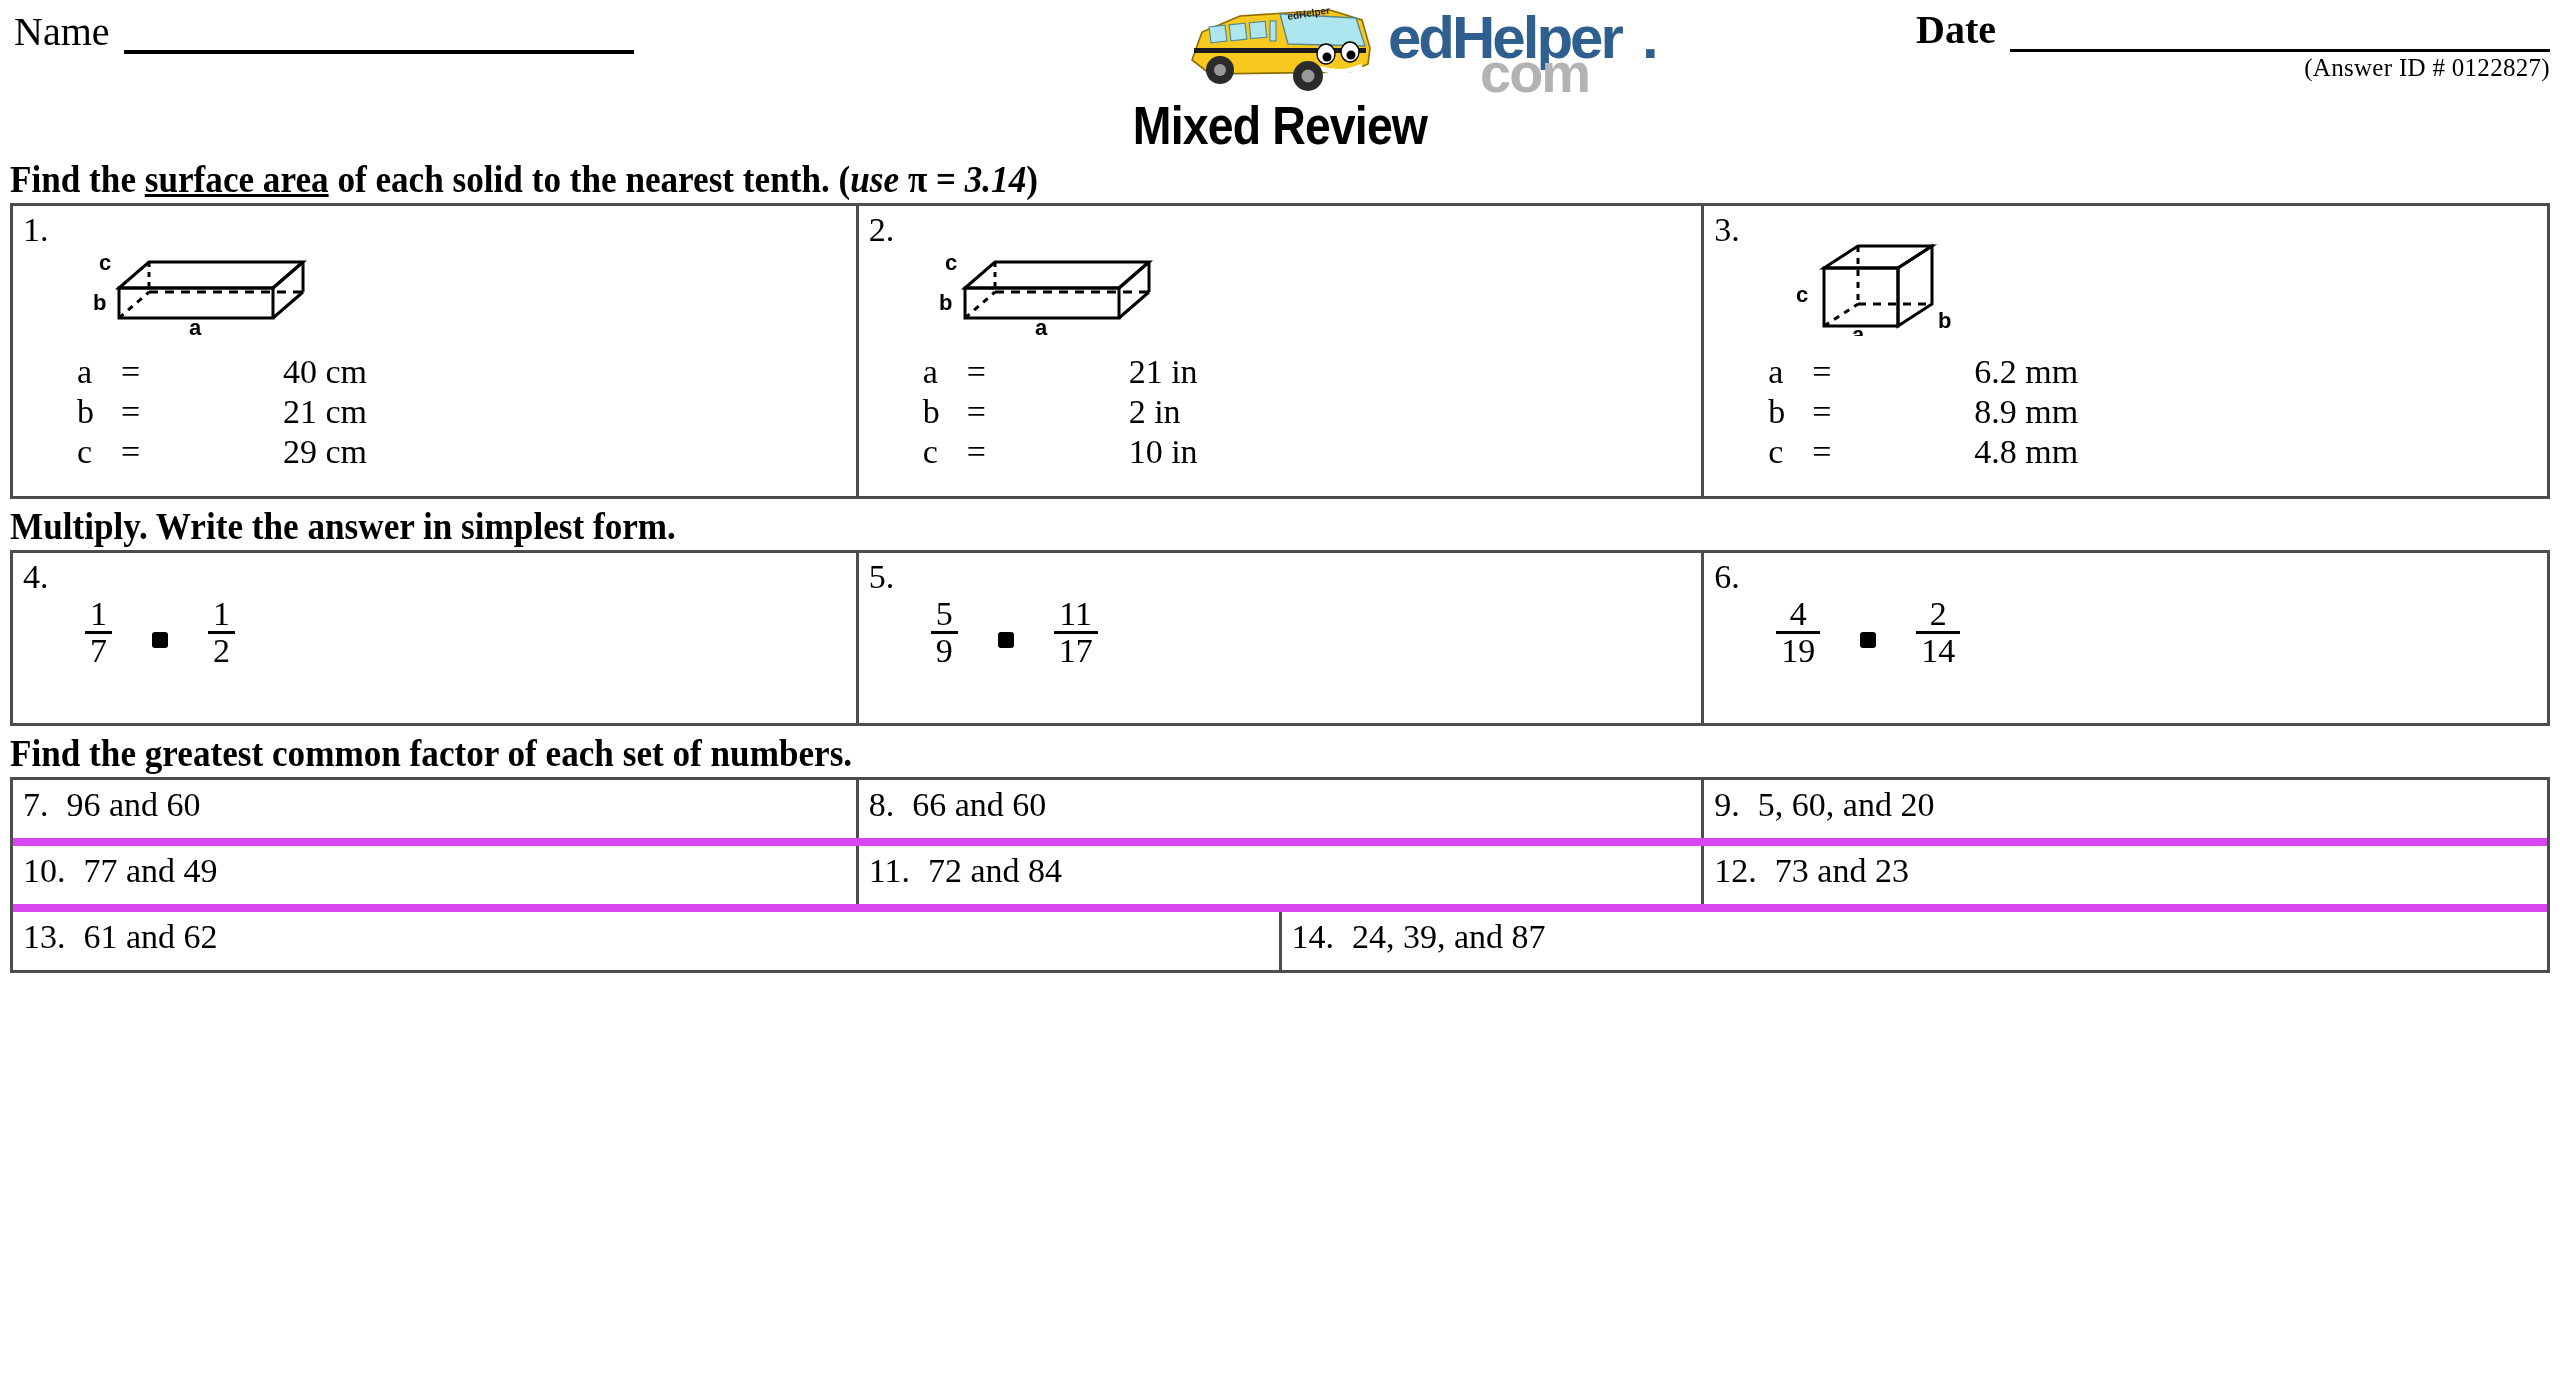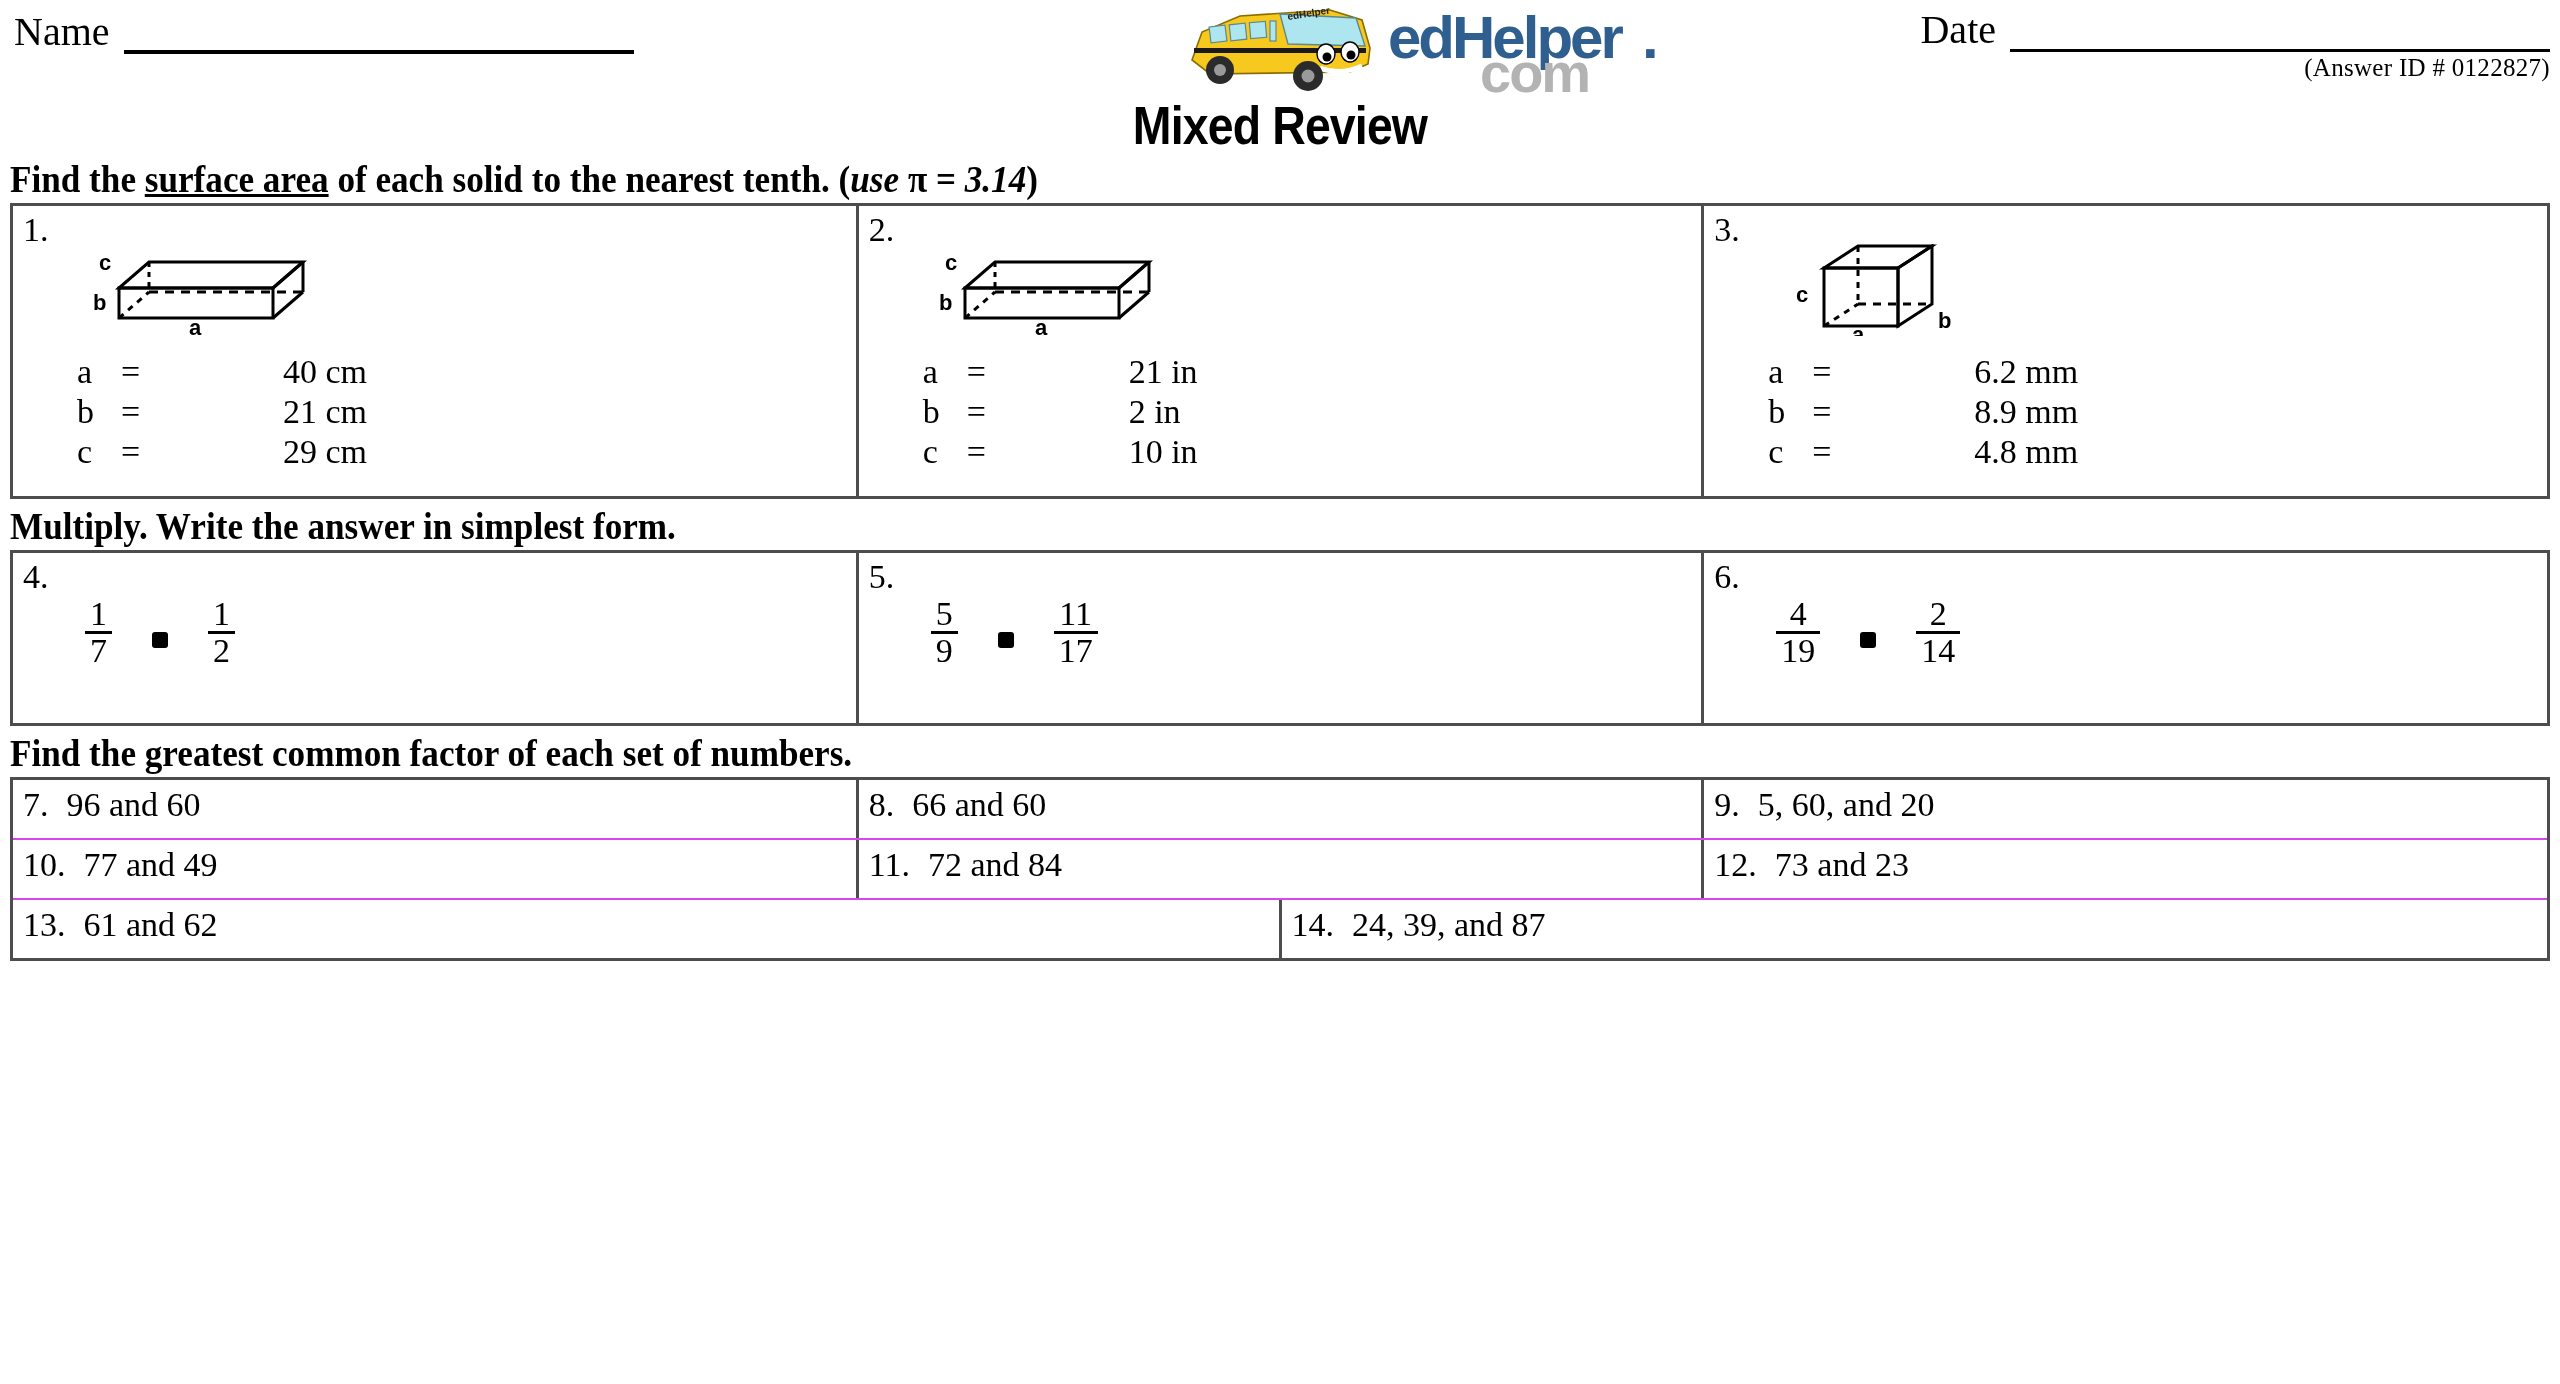--- a/index.html
+++ b/index.html
@@ -46,20 +46,21 @@
   }
   .date-block {
     position: absolute;
     right: 10px;
     top: 8px;
     text-align: right;
   }
   .date-row {
     display: flex;
     align-items: flex-end;
+    font-weight: bold;
   }
   .date-label {
     font-size: 40px;
     line-height: 44px;
     padding-right: 14px;
   }
   .date-rule {
     width: 540px;
     border-bottom: 3px solid #000;
     height: 36px;
@@ -118,21 +119,21 @@
     flex: 1 1 0;
     border-right: 3px solid #4d4d4d;
     box-sizing: border-box;
     position: relative;
     padding: 6px 0 0 10px;
   }
   .cell:last-child { border-right: none; }
 
   .gridrow {
     display: flex;
-    border-bottom: 2px solid #d946ef;
+    border-bottom: 8px solid #d946ef;
   }
   .gridrow:last-child { border-bottom: none; justify-content: space-between; }
 
   .solid-cell { height: 290px; }
   .frac-cell  { height: 170px; }
   .gcf-cell   { height: 58px; }
 
   .qnum {
     font-size: 34px;
     line-height: 36px;

